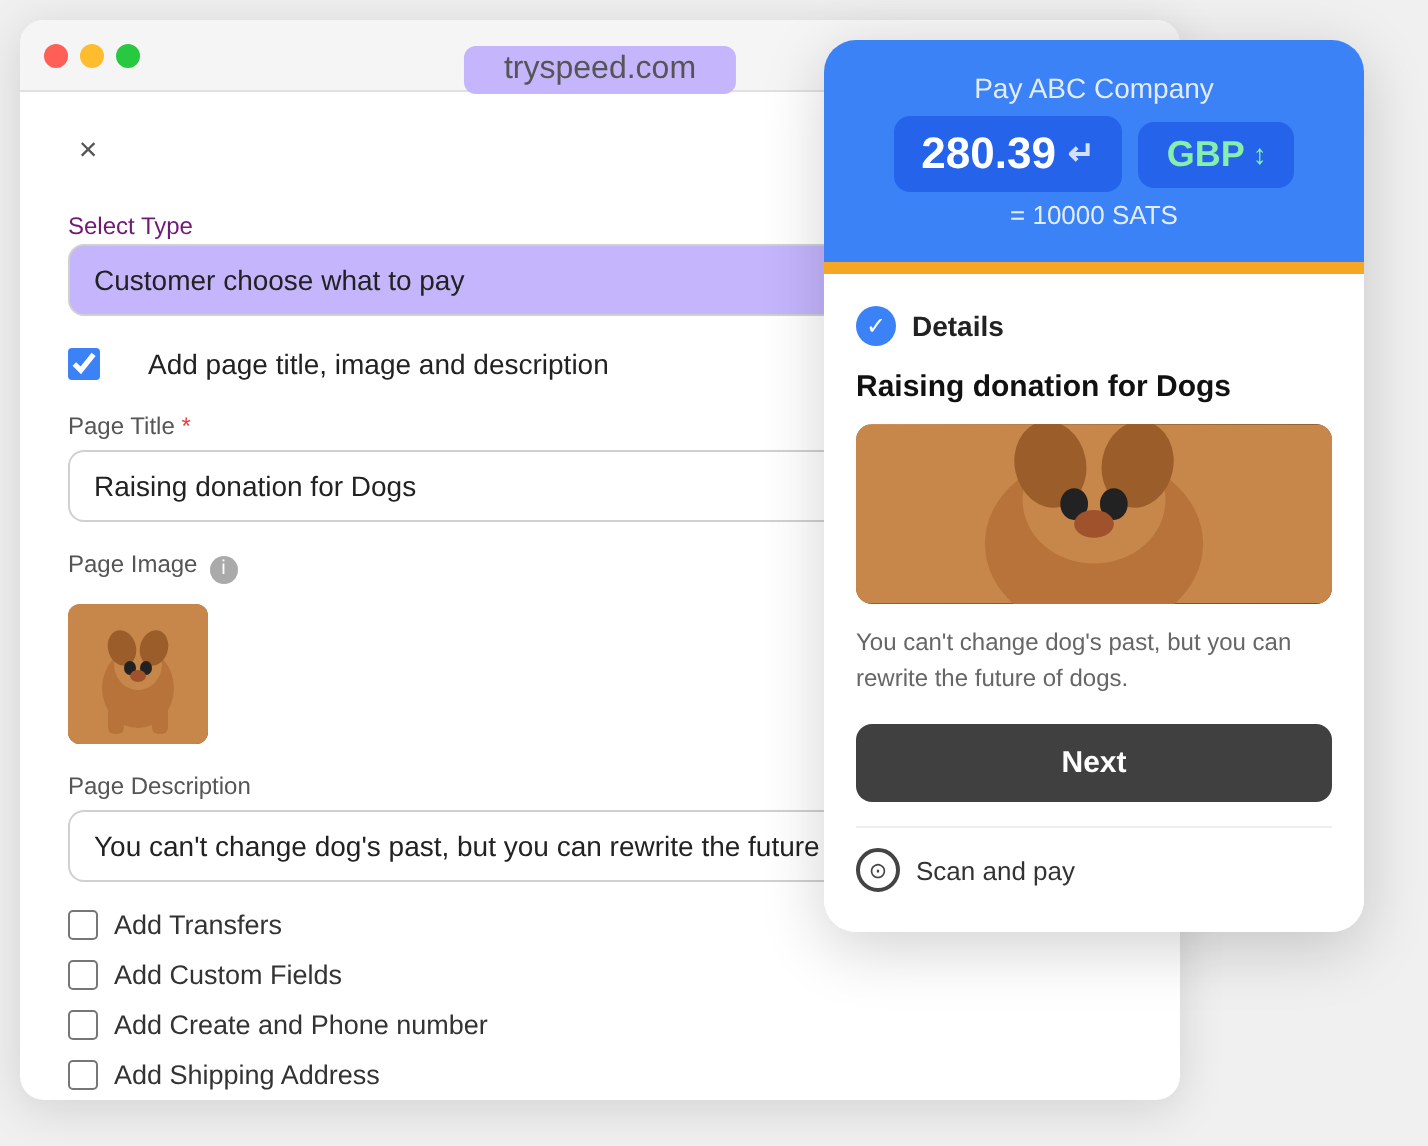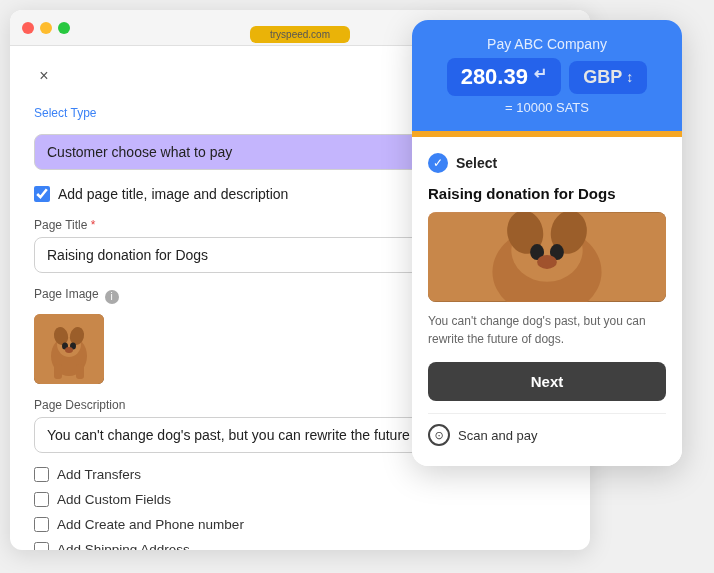--- a/index.html
+++ b/index.html
@@ -42,24 +42,24 @@
       height: 12px;
       border-radius: 50%;
     }
     .dot-red { background: #ff5f57; }
     .dot-yellow { background: #febc2e; }
     .dot-green { background: #28c840; }
     .browser-url {
       position: absolute;
       left: 50%;
       transform: translateX(-50%);
-      background: #eab308;
+      background: #c4b5fd;
       border-radius: 6px;
       padding: 3px 20px;
-      font-size: 10px;
+      font-size: 16px;
       color: #555;
       margin-top: 14px;
     }
 
     
     .modal-content {
       padding: 20px 24px;
       overflow-y: auto;
       height: calc(100% - 36px);
     }
@@ -81,22 +81,22 @@
     }
     .modal-title {
       font-size: 17px;
       font-weight: 600;
       color: #111;
     }
 
     
     .form-label {
       font-size: 12px;
-      color: #3b82f6;
-      margin-bottom: 14px;
+      color: #701a75;
+      margin-bottom: 2px;
       display: block;
     }
     .select-wrapper {
       position: relative;
       margin-bottom: 16px;
     }
     .select-field {
       width: 100%;
       padding: 9px 12px;
       border: 1.5px solid #d0d0d0;
@@ -113,21 +113,21 @@
       top: 50%;
       transform: translateY(-50%);
       color: #888;
       pointer-events: none;
       font-size: 12px;
     }
 
     .checkbox-row {
       display: flex;
       align-items: center;
-      gap: 8px;
+      gap: 24px;
       margin-bottom: 16px;
     }
     .checkbox-input {
       width: 16px;
       height: 16px;
       accent-color: #3b82f6;
       cursor: pointer;
     }
     .checkbox-label {
       font-size: 14px;
@@ -238,32 +238,32 @@
       margin-bottom: 4px;
     }
     .pay-amount-box {
       background: #2563eb;
       border-radius: 8px;
       padding: 6px 14px;
       color: #fff;
       font-size: 22px;
       font-weight: 700;
       display: flex;
-      align-items: flex-start;
+      align-items: center;
       gap: 6px;
     }
     .pay-enter-icon {
       font-size: 16px;
       color: rgba(255,255,255,0.8);
     }
     .pay-currency-box {
       background: #2563eb;
       border-radius: 8px;
       padding: 6px 14px;
-      color: #e5e5e5;
+      color: #86efac;
       font-size: 18px;
       font-weight: 700;
       display: flex;
       align-items: center;
       gap: 4px;
     }
     .pay-sats {
       font-size: 13px;
       color: rgba(255,255,255,0.85);
     }
@@ -468,21 +468,21 @@
       </div>
     </div>
     <div class="pay-sats">= 10000 SATS</div>
   </div>
 
   <div class="card-body">
     <div class="card-header-bar"></div>
     <div class="card-inner">
       <div class="details-row">
         <div class="details-check">✓</div>
-        <span class="details-text">Select</span>
+        <span class="details-text">Details</span>
       </div>
       <div class="card-dog-title">Raising donation for Dogs</div>
       <div class="card-dog-image">
         <svg viewBox="0 0 240 90" width="100%" height="100%">
           <rect width="240" height="90" fill="#c8874a"></rect>
           <ellipse cx="120" cy="60" rx="55" ry="45" fill="#b8733a"></ellipse>
           <ellipse cx="120" cy="38" rx="36" ry="32" fill="#c8874a"></ellipse>
           <ellipse cx="98" cy="20" rx="18" ry="22" fill="#9b5e2a" transform="rotate(-12,98,20)"></ellipse>
           <ellipse cx="142" cy="20" rx="18" ry="22" fill="#9b5e2a" transform="rotate(12,142,20)"></ellipse>
           <ellipse cx="110" cy="40" rx="7" ry="8" fill="#222"></ellipse>

